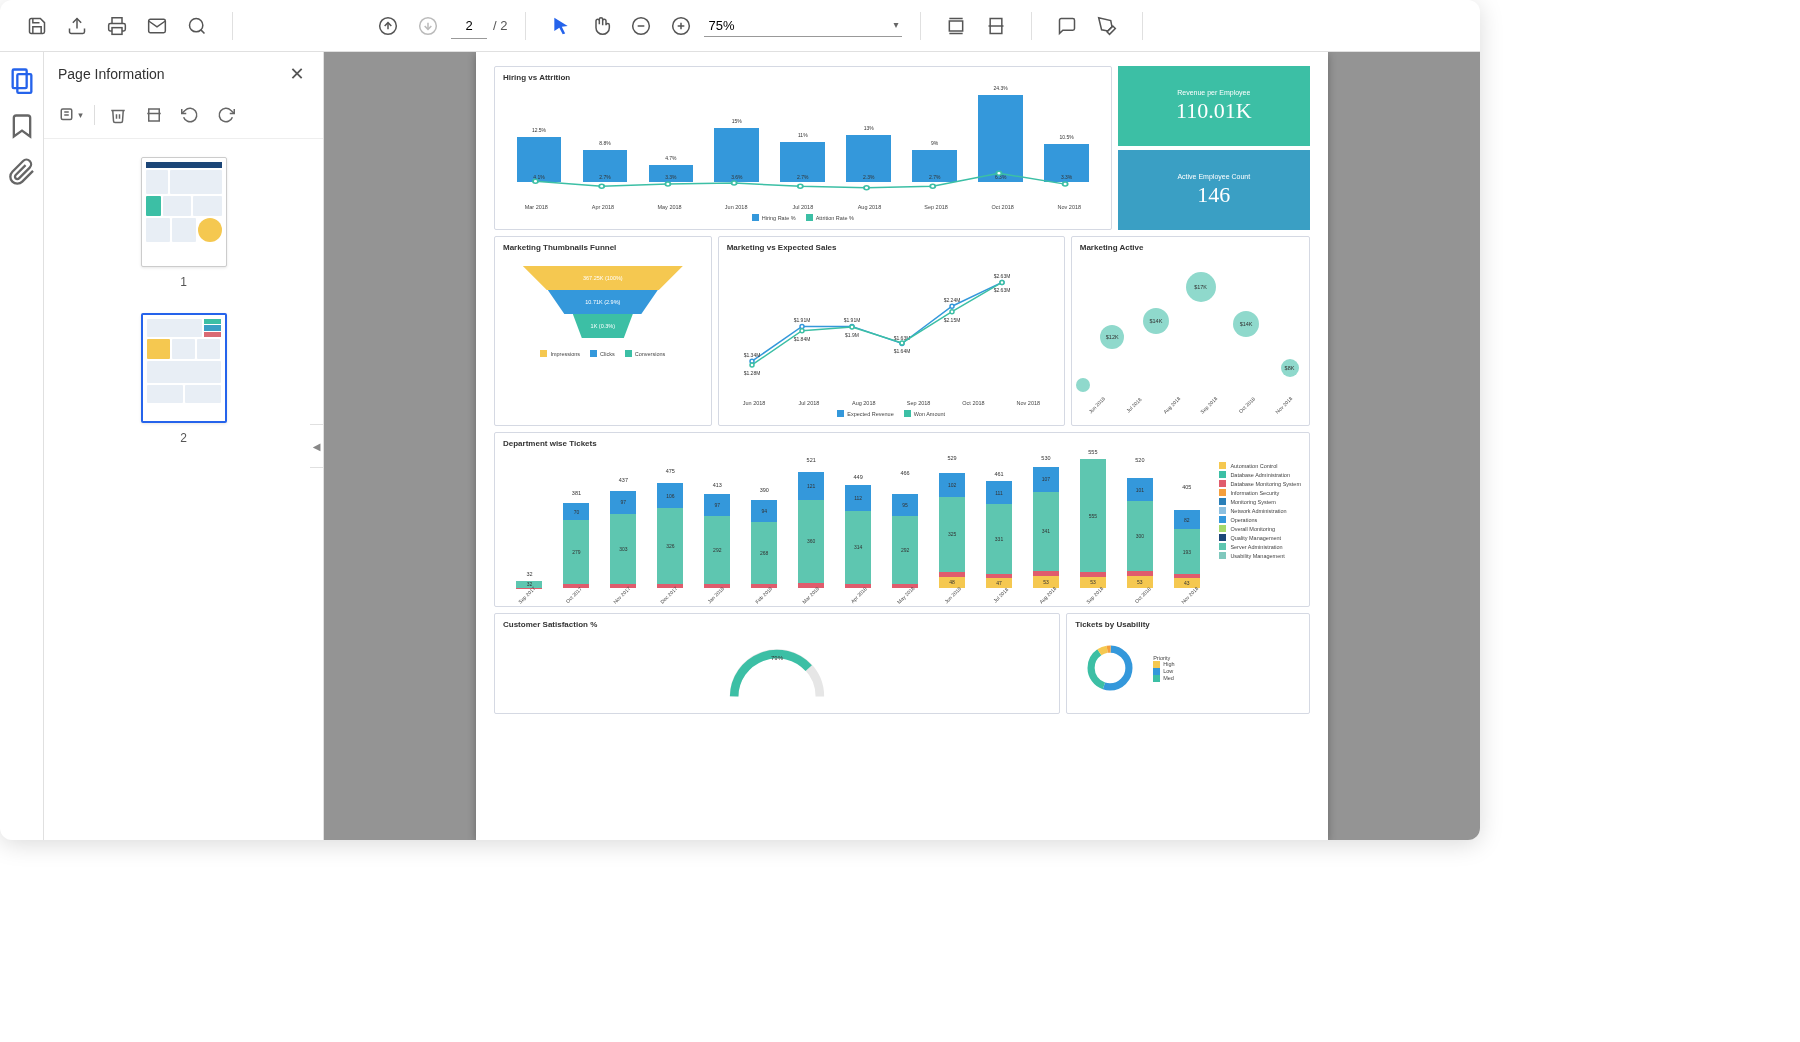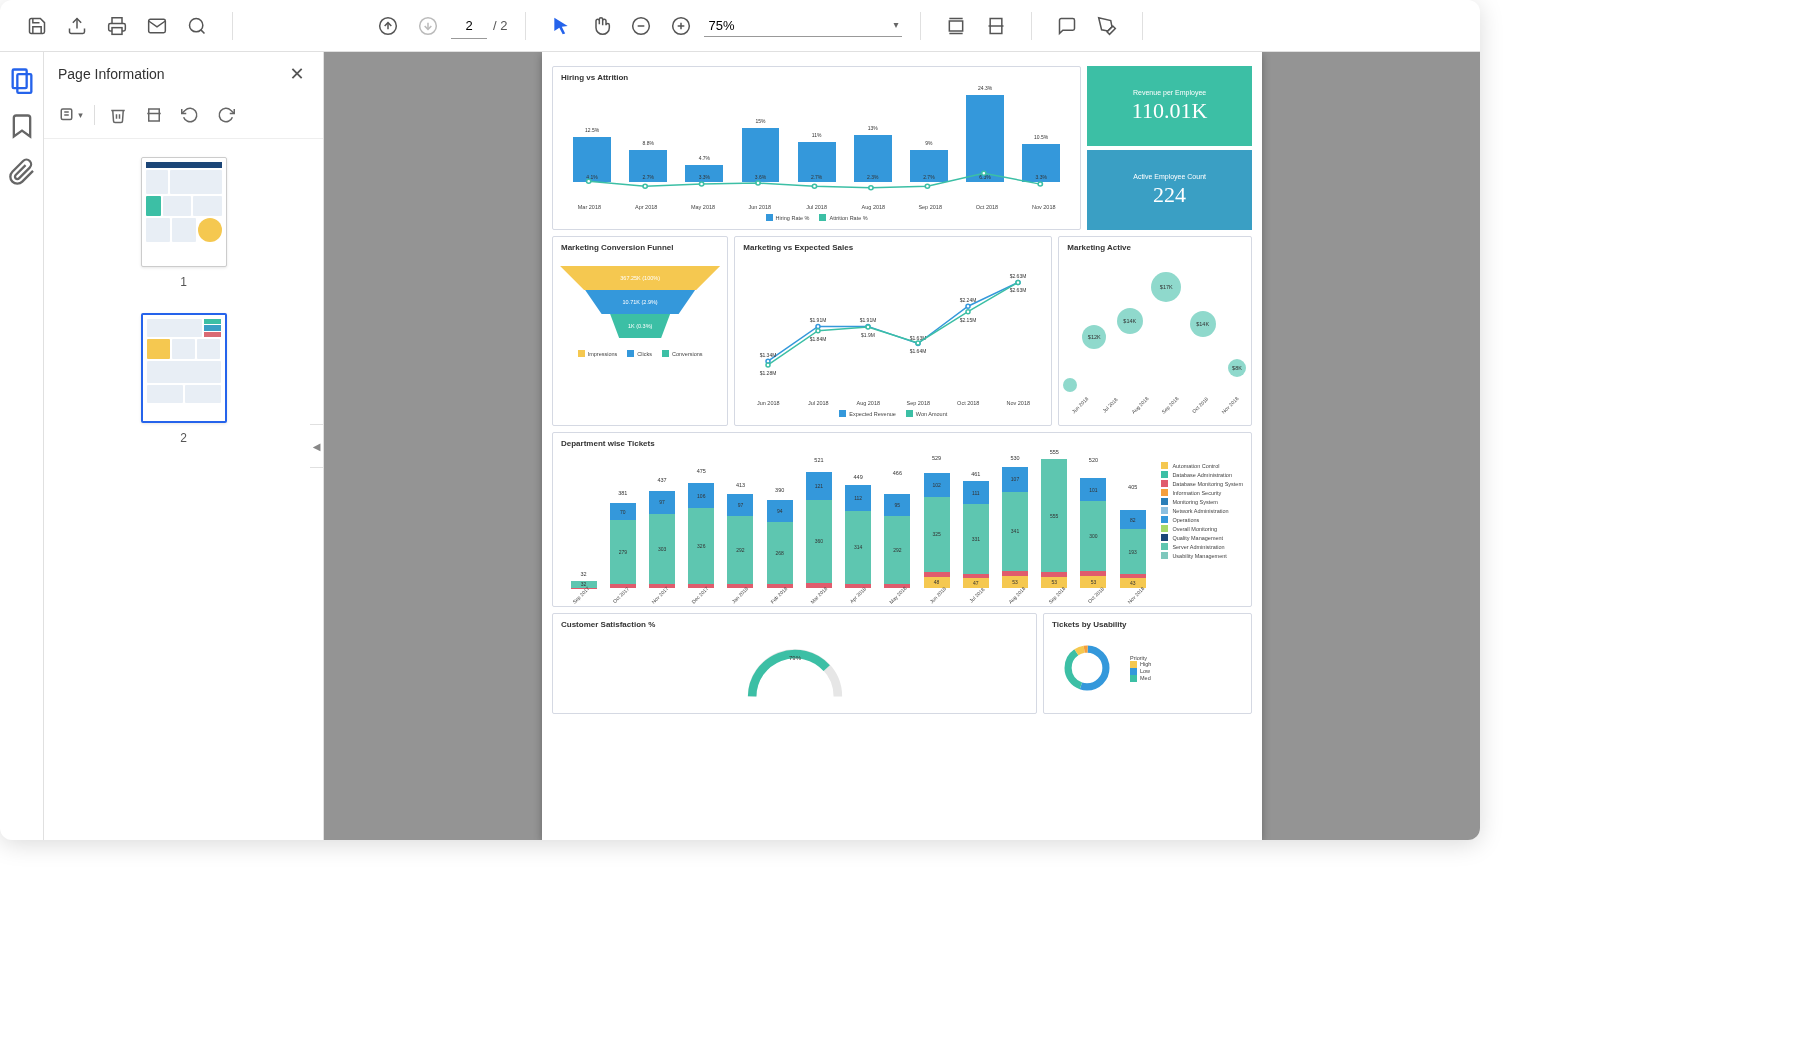--- a/index.html
+++ b/index.html
@@ -31,21 +31,21 @@
 .thumb-tool svg { width: 18px; height: 18px; }
 .thumb-list { flex: 1; overflow-y: auto; padding: 18px 0; display: flex; flex-direction: column; align-items: center; gap: 24px; }
 .thumb-item { display: flex; flex-direction: column; align-items: center; gap: 8px; }
 .thumb-img { width: 86px; height: 110px; background: #fff; border: 1px solid #ccc; border-radius: 2px; box-shadow: 0 1px 3px rgba(0,0,0,0.1); padding: 4px; }
 .thumb-img.selected { border: 2px solid #2563eb; }
 .thumb-num { font-size: 12px; color: #555; }
 
 .collapse-handle { position: absolute; right: -1px; top: 50%; transform: translateY(-50%); width: 14px; height: 44px; background: #fff; border: 1px solid #e0e0e0; border-left: none; display: flex; align-items: center; justify-content: center; cursor: pointer; color: #888; font-size: 10px; z-index: 5; }
 
 .viewer { flex: 1; background: #949494; overflow: auto; display: flex; justify-content: center; padding-top: 0; }
-.page { width: 720px; background: #fff; box-shadow: 0 2px 8px rgba(0,0,0,0.3); padding: 14px 10px; }
+.page { width: 852px; background: #fff; box-shadow: 0 2px 8px rgba(0,0,0,0.3); padding: 14px 18px; }
 .dash { display: flex; flex-direction: column; gap: 6px; }
 .row { display: flex; gap: 6px; }
 .card { background: #fff; border: 1px solid #d5d9e3; border-radius: 2px; }
 .card-title { font-size: 8px; font-weight: 600; padding: 6px 8px; color: #333; }
 .card-body { padding: 4px 8px 8px; }
 
 
 .kpi { flex: 1; display: flex; flex-direction: column; align-items: center; justify-content: center; color: #fff; padding: 8px 4px; }
 .kpi-label { font-size: 7px; margin-bottom: 2px; }
 .kpi-value { font-size: 22px; font-family: Georgia, serif; }
@@ -429,28 +429,28 @@
                 </div>
               </div>
             </div>
             <div style="flex:1;display:flex;flex-direction:column;gap:4px">
               <div class="kpi teal">
                 <div class="kpi-label">Revenue per Employee</div>
                 <div class="kpi-value">110.01K</div>
               </div>
               <div class="kpi blue">
                 <div class="kpi-label">Active Employee Count</div>
-                <div class="kpi-value">224</div>
+                <div class="kpi-value">146</div>
               </div>
             </div>
           </div>
 
           <div class="row">
             <div class="card" style="flex:1">
-              <div class="card-title">Marketing Conversion Funnel</div>
+              <div class="card-title">Marketing Thumbnails Funnel</div>
               <div class="funnel" id="funnel-chart">
                   <div class="funnel-seg" style="width: 160px; background: rgb(245, 200, 80);">367.25K (100%)</div>
                   <div class="funnel-seg" style="width: 110px; background: rgb(52, 152, 219);">10.71K (2.9%)</div>
                   <div class="funnel-seg" style="width: 60px; background: rgb(60, 191, 165);">1K (0.3%)</div>
                 </div>
               <div class="legend" style="padding-bottom:6px">
                 <div class="legend-item">
                     <div class="legend-sw" style="background:#f5c850"></div>
                     <span>Impressions</span>
                   </div>

